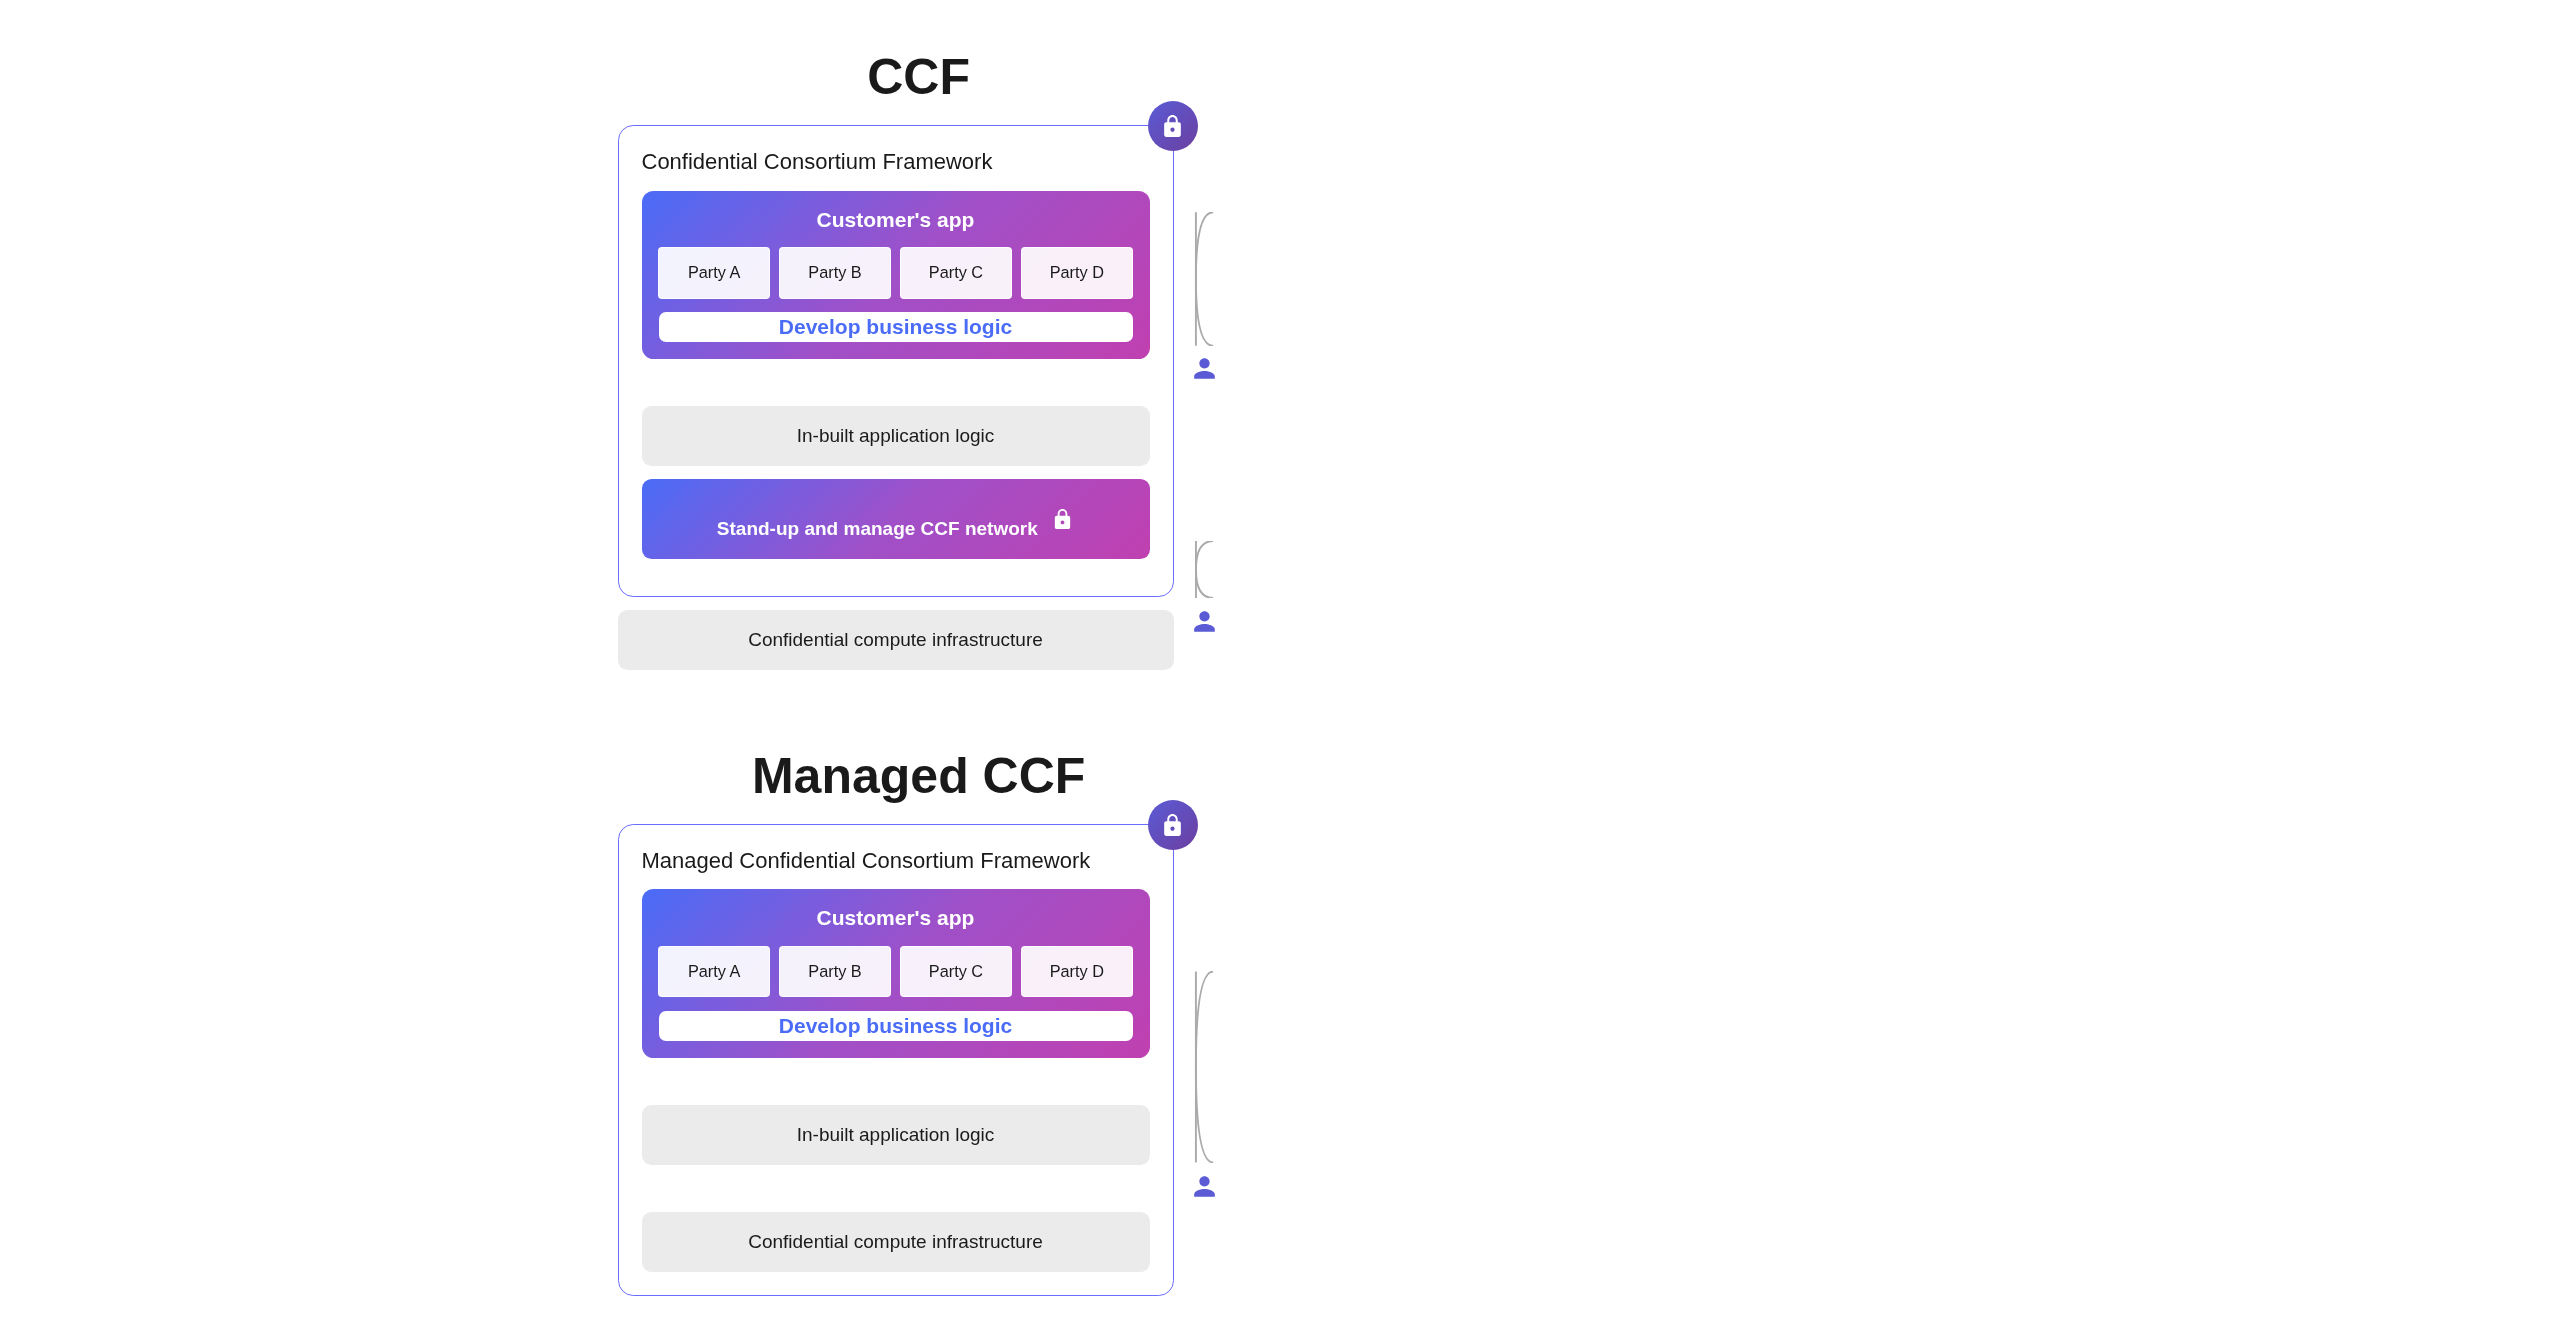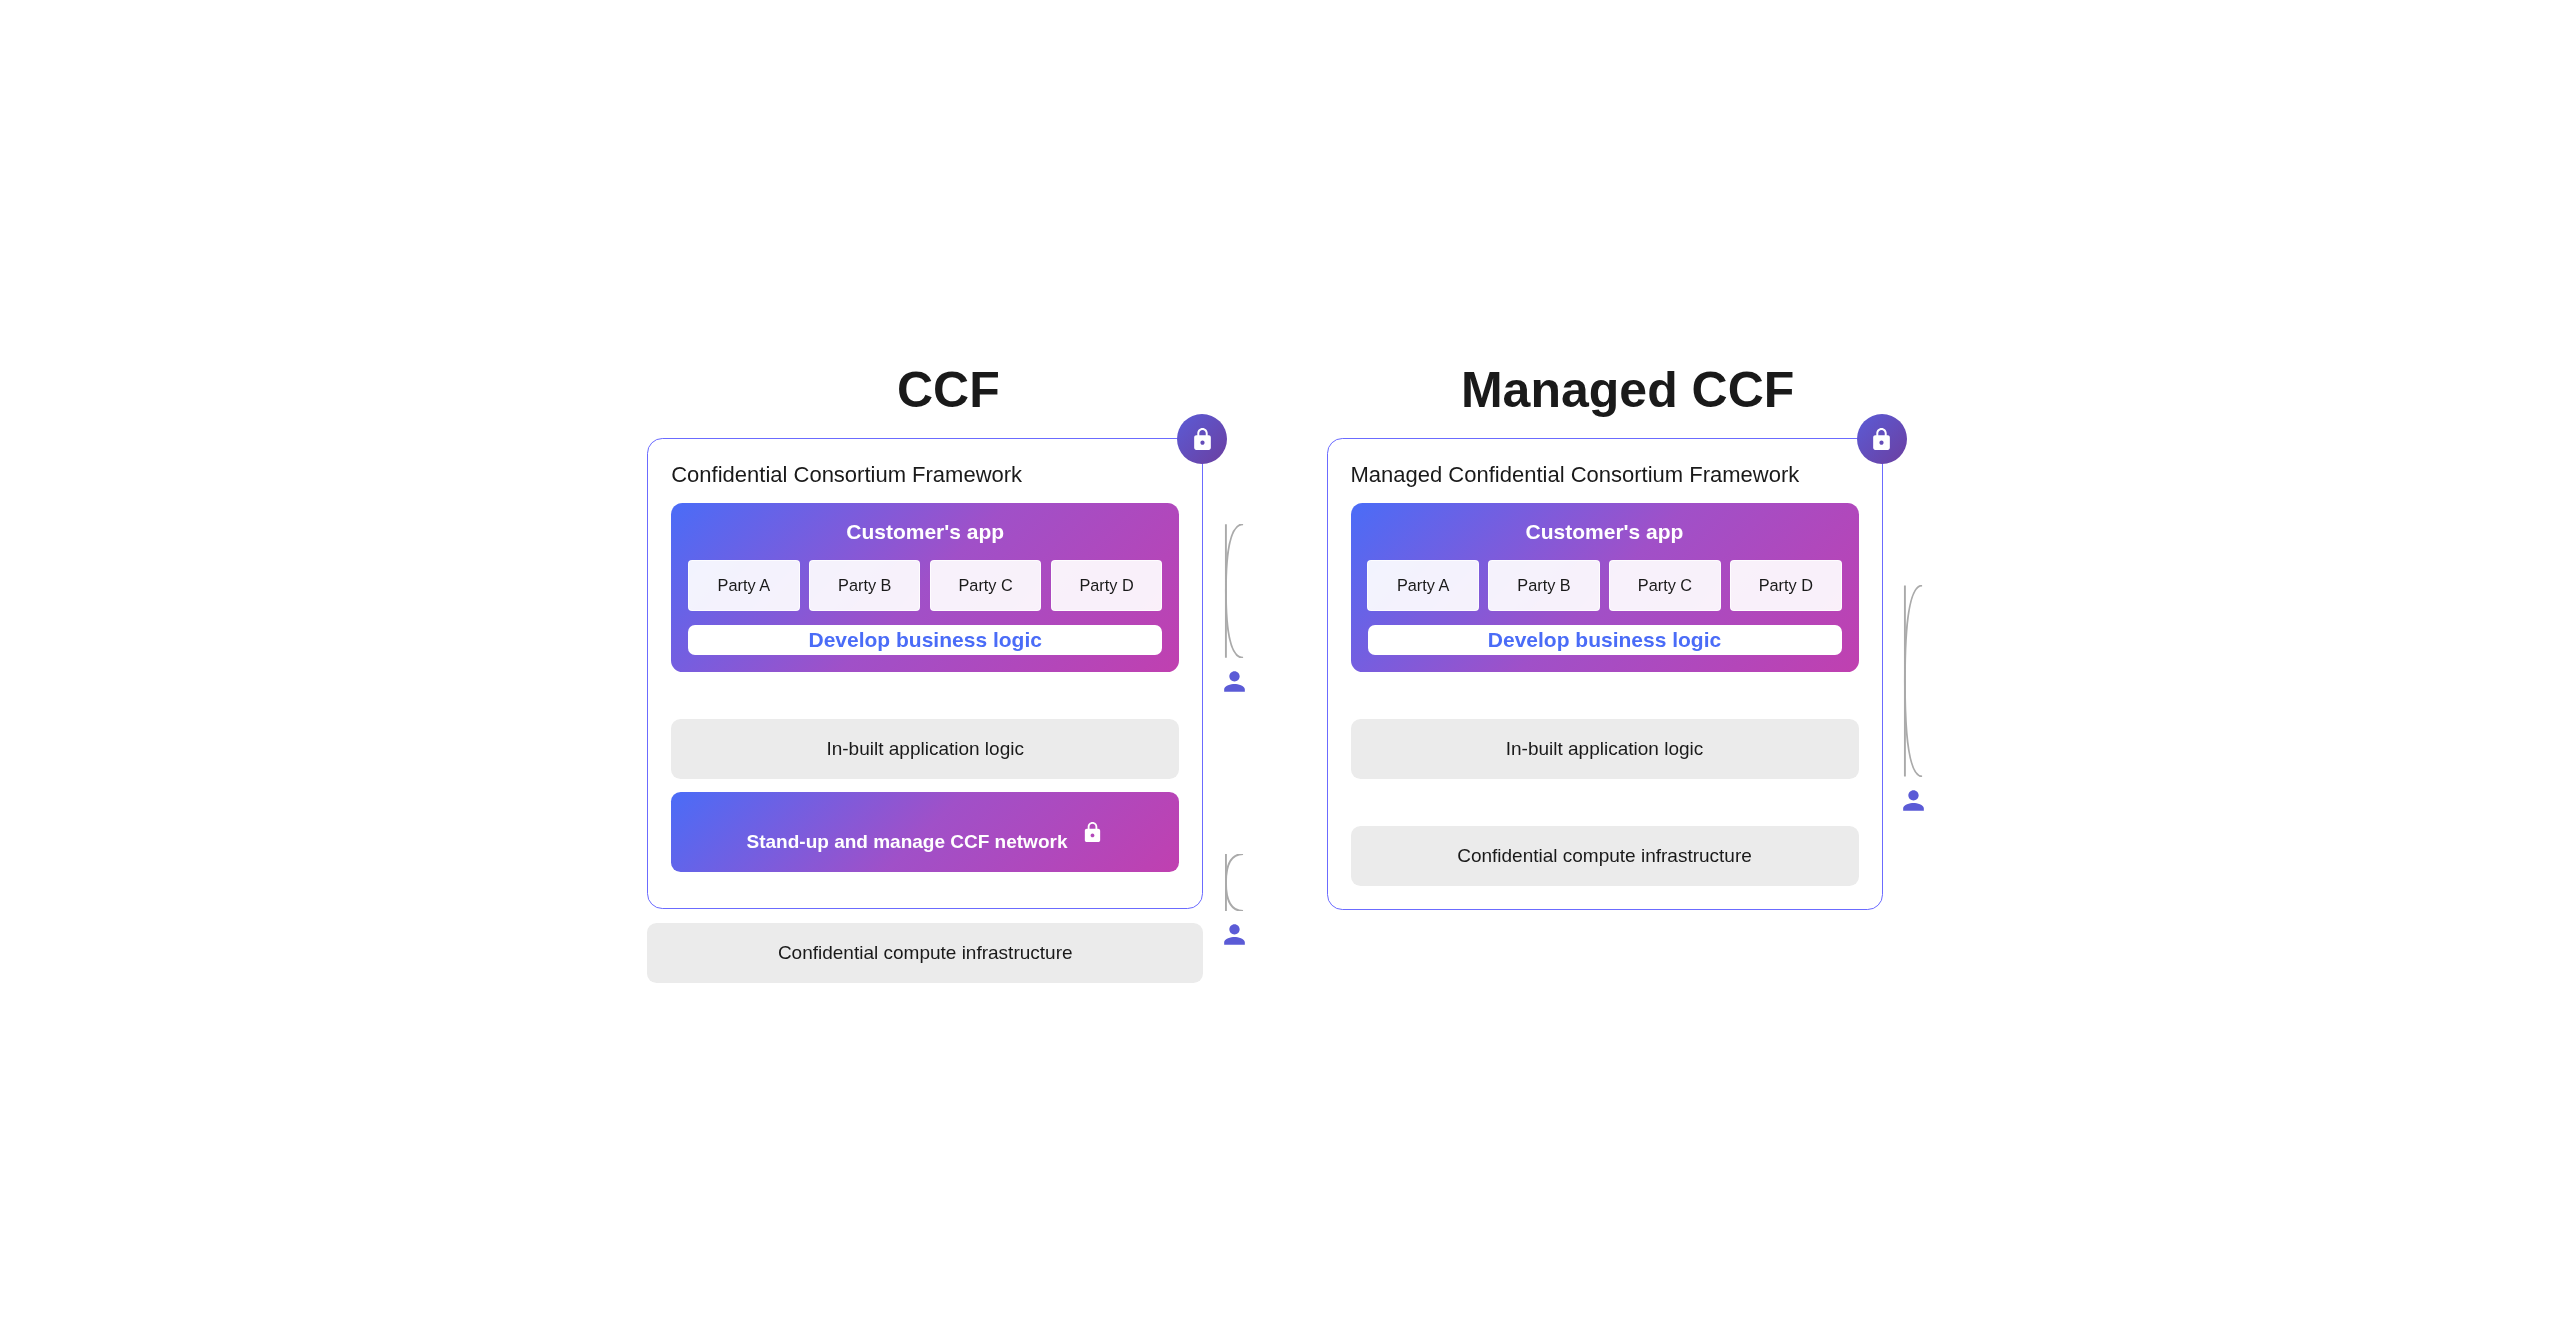--- a/index.html
+++ b/index.html
@@ -13,20 +13,21 @@
       padding: 38px 19px;
     }
 
     .page-container {
       display: flex;
       gap: 77px;
       align-items: flex-start;
       max-width: 1341px;
       width: 100%;
       justify-content: center;
+      flex-direction: column;
     }
 
     .diagram-section {
       display: flex;
       flex-direction: column;
       align-items: center;
       gap: 0;
     }
 
     .diagram-title {

